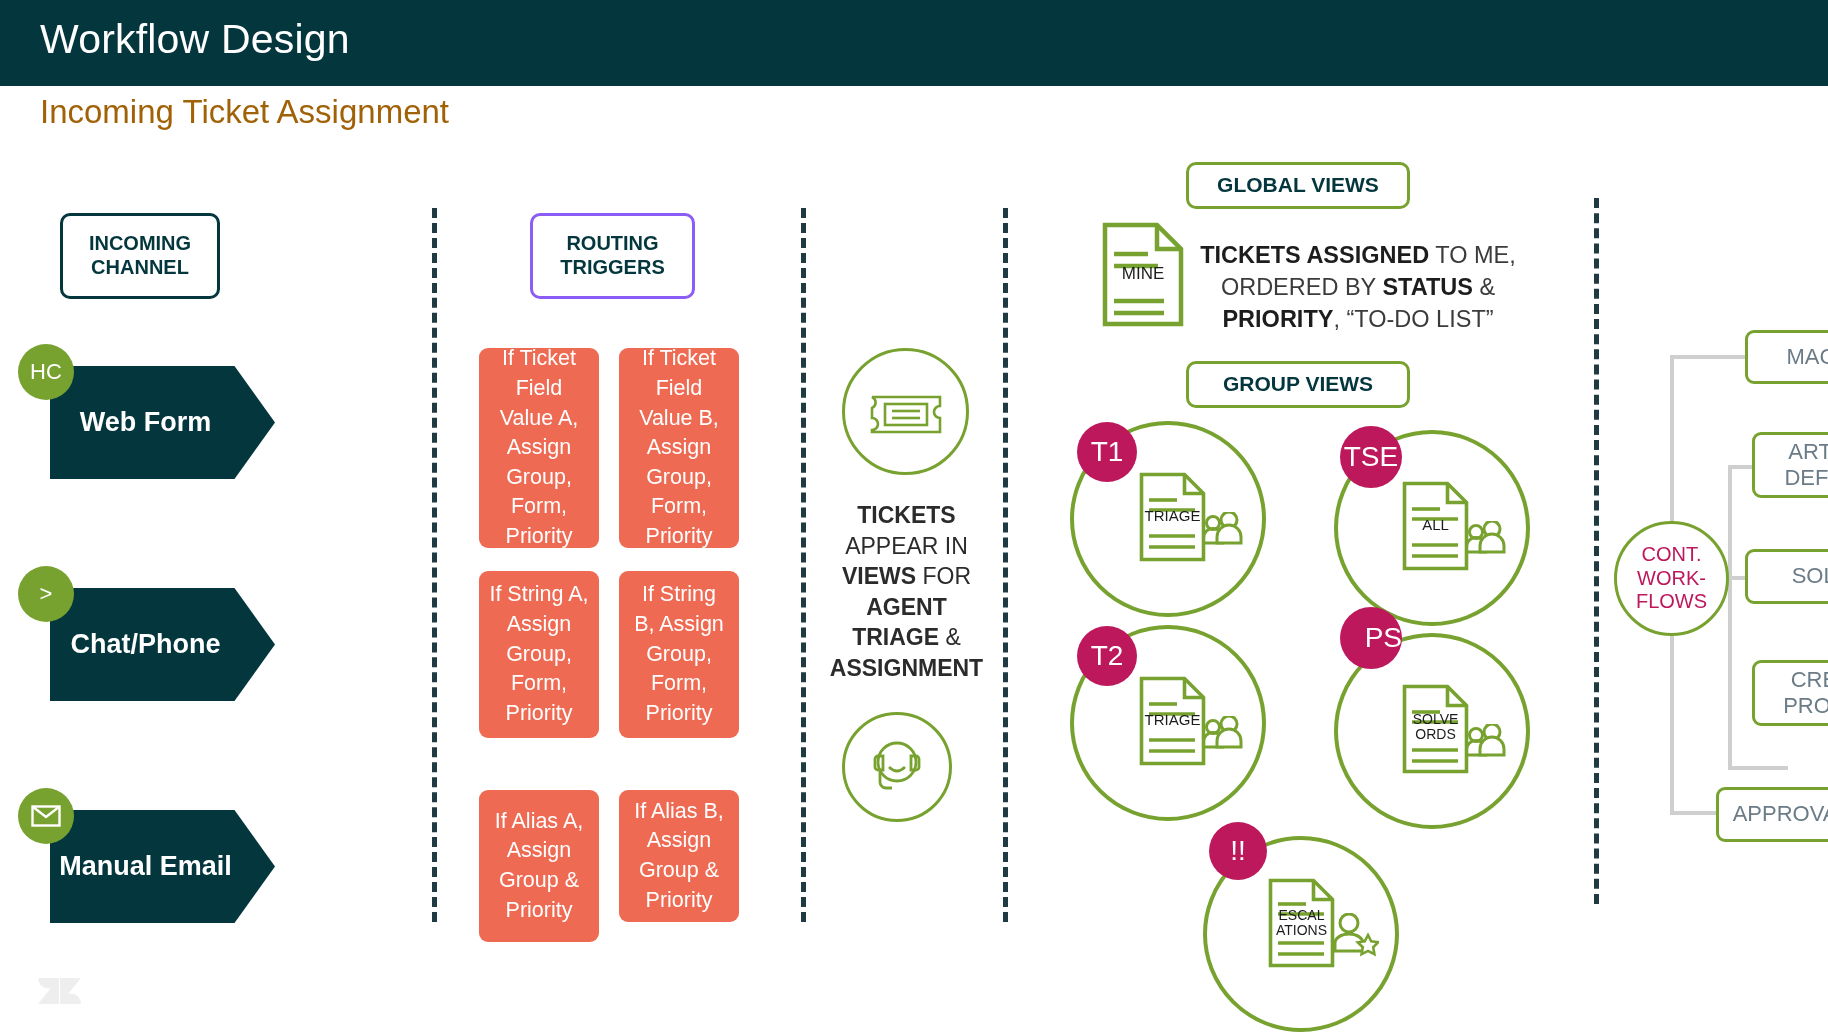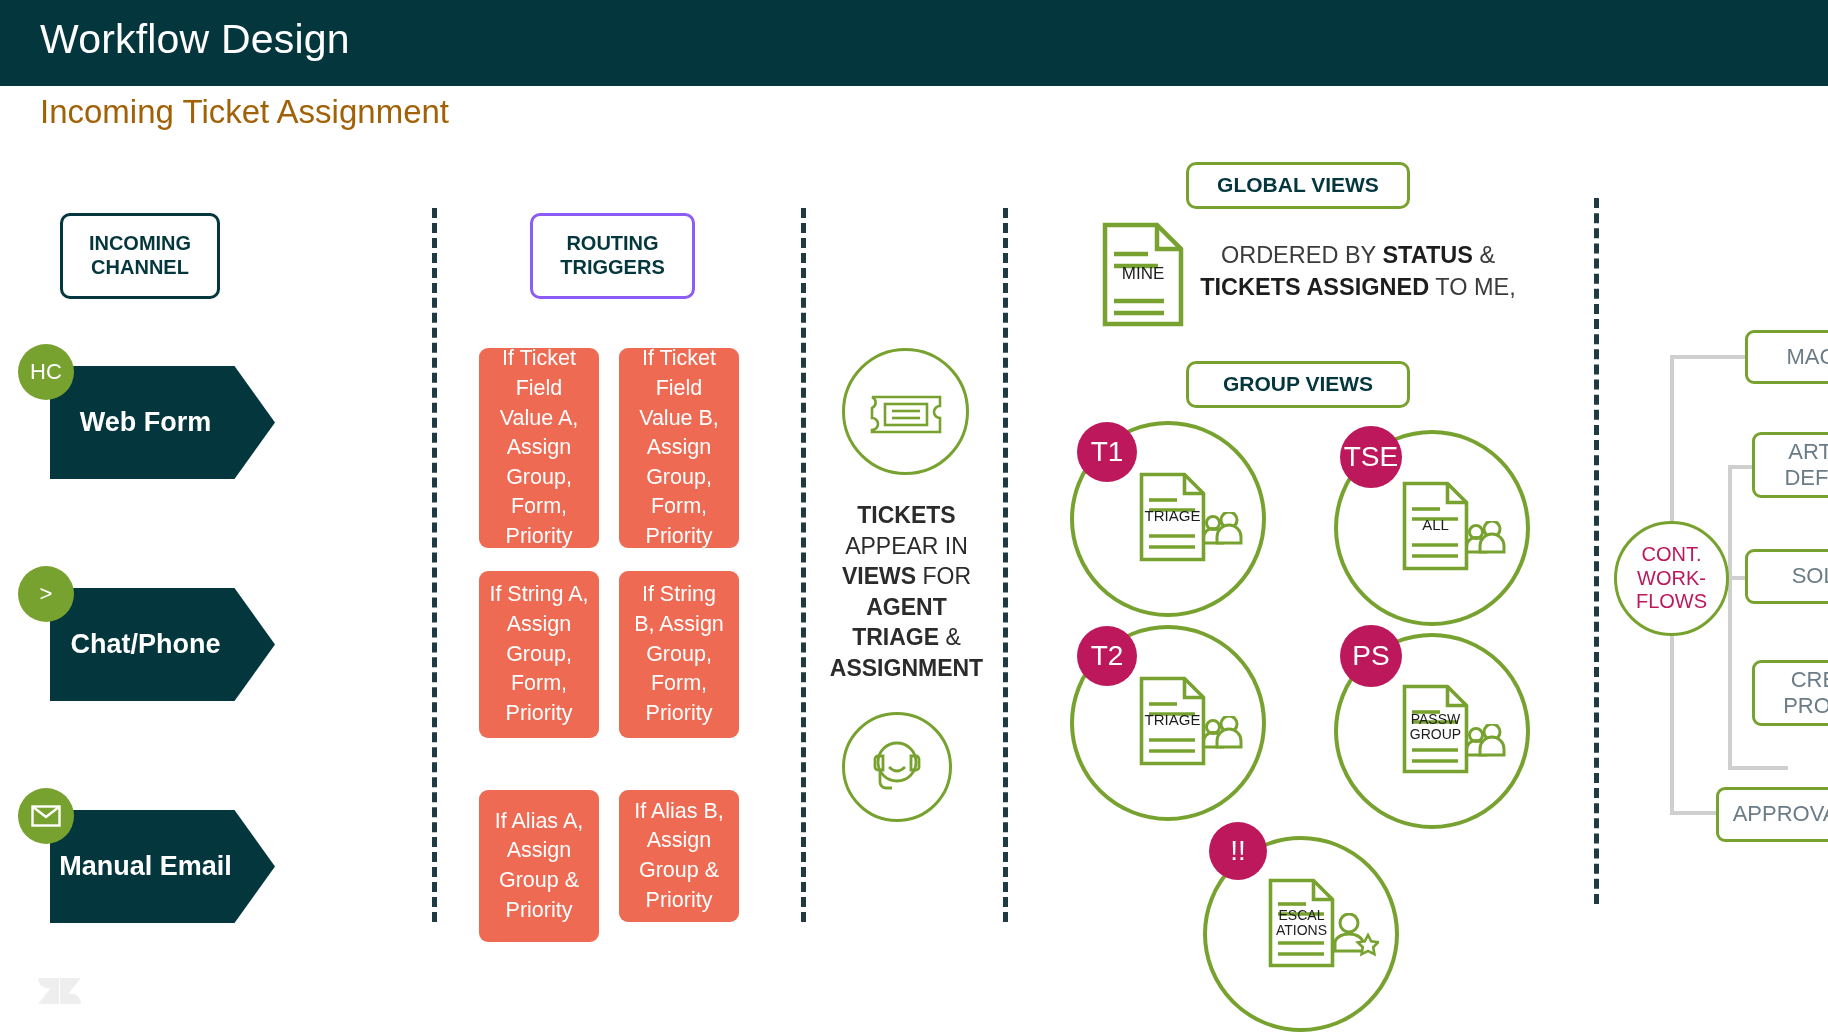--- a/index.html
+++ b/index.html
@@ -239,25 +239,26 @@
   <path d="M3 3 h52 l24 24 v75 h-76 z" fill="#fff" stroke="#78A22F" stroke-width="4.5"></path>
   <path d="M55 3 v24 h24" fill="none" stroke="#78A22F" stroke-width="4.5"></path>
   <line x1="12" y1="32" x2="46" y2="32" stroke="#78A22F" stroke-width="4.5"></line>
   <line x1="12" y1="44" x2="56" y2="44" stroke="#78A22F" stroke-width="4.5"></line>
   <line x1="12" y1="79" x2="62" y2="79" stroke="#78A22F" stroke-width="4.5"></line>
   <line x1="12" y1="91" x2="62" y2="91" stroke="#78A22F" stroke-width="4.5"></line>
 </svg>
 <div class="doclabel" style="left:1102px; top:265px; width:82px; font-size:17px;">MINE</div>
 
 <div class="gv-text" style="left:1198px; top:240px; width:320px;">
+  <div><b>TICKETS ASSIGNED</b>
+       <span>TO ME,</span></div>
   <div><span>ORDERED BY</span>
        <b>STATUS</b>
        <span>&amp;</span></div>
-  <div><b>TICKETS ASSIGNED</b>
-       <span>TO ME,</span></div>
+  <div><b>PRIORITY</b><span>, “TO-DO LIST”</span></div>
 </div>
 
 <div class="pill green" style="left:1186px; top:361px; width:224px; height:47px; font-size:21px;">GROUP VIEWS</div>
 
 <div class="gcircle" style="left:1070px; top:421px; width:196px; height:196px;"></div>
 <div class="gbadge" style="left:1077px; top:422px; width:60px; height:60px;">
   <span>T1</span>
 </div>
 <svg width="67" height="90" viewBox="0 0 67 90" style="position:absolute; left:1139px; top:472px;" aria-hidden="true">
   <path d="M2.5 2.5 h43 l19 19 v66 h-62 z" fill="#fff" stroke="#78A22F" stroke-width="3.6"></path>
@@ -309,32 +310,32 @@
 </svg>
 <div class="doclabel" style="left:1139px; top:712px; width:67px;">TRIAGE</div>
 <svg width="44" height="36" viewBox="0 0 44 36" style="position:absolute; left:1200px; top:716px;" aria-hidden="true">
   <circle cx="13" cy="11" r="6.5" fill="none" stroke="#78A22F" stroke-width="3"></circle>
   <path d="M3.5 31 v-5 a9.5 9.5 0 0 1 19 0 v5 z" fill="none" stroke="#78A22F" stroke-width="3"></path>
   <circle cx="29" cy="8" r="8" fill="none" stroke="#78A22F" stroke-width="3"></circle>
   <path d="M17 31 v-6 a12 12 0 0 1 24 0 v6 z" fill="#fff" stroke="#78A22F" stroke-width="3"></path>
 </svg>
 
 <div class="gcircle" style="left:1334px; top:633px; width:196px; height:196px;"></div>
-<div class="gbadge" style="left:1340px; top:625px; width:62px; height:62px;">
+<div class="gbadge" style="left:1340px; top:607px; width:62px; height:62px;justify-content:flex-end;">
   <span>PS</span>
 </div>
 <svg width="67" height="90" viewBox="0 0 67 90" style="position:absolute; left:1402px; top:684px;" aria-hidden="true">
   <path d="M2.5 2.5 h43 l19 19 v66 h-62 z" fill="#fff" stroke="#78A22F" stroke-width="3.6"></path>
   <path d="M45.5 2.5 v19 h19" fill="none" stroke="#78A22F" stroke-width="3.6"></path>
   <line x1="10" y1="28" x2="38" y2="28" stroke="#78A22F" stroke-width="3.6"></line>
   <line x1="10" y1="38" x2="56" y2="38" stroke="#78A22F" stroke-width="3.6"></line>
   <line x1="10" y1="66" x2="56" y2="66" stroke="#78A22F" stroke-width="3.6"></line>
   <line x1="10" y1="77" x2="56" y2="77" stroke="#78A22F" stroke-width="3.6"></line>
 </svg>
-<div class="doclabel" style="left:1402px; top:712px; width:67px; font-size:14px;">PASSW GROUP</div>
+<div class="doclabel" style="left:1402px; top:712px; width:67px; font-size:14px;">SOLVE ORDS</div>
 <svg width="44" height="36" viewBox="0 0 44 36" style="position:absolute; left:1463px; top:724px;" aria-hidden="true">
   <circle cx="13" cy="11" r="6.5" fill="none" stroke="#78A22F" stroke-width="3"></circle>
   <path d="M3.5 31 v-5 a9.5 9.5 0 0 1 19 0 v5 z" fill="none" stroke="#78A22F" stroke-width="3"></path>
   <circle cx="29" cy="8" r="8" fill="none" stroke="#78A22F" stroke-width="3"></circle>
   <path d="M17 31 v-6 a12 12 0 0 1 24 0 v6 z" fill="#fff" stroke="#78A22F" stroke-width="3"></path>
 </svg>
 
 <div class="gcircle" style="left:1203px; top:836px; width:196px; height:196px;"></div>
 <div class="gbadge" style="left:1209px; top:822px; width:58px; height:58px;">
   <span>!!</span>

